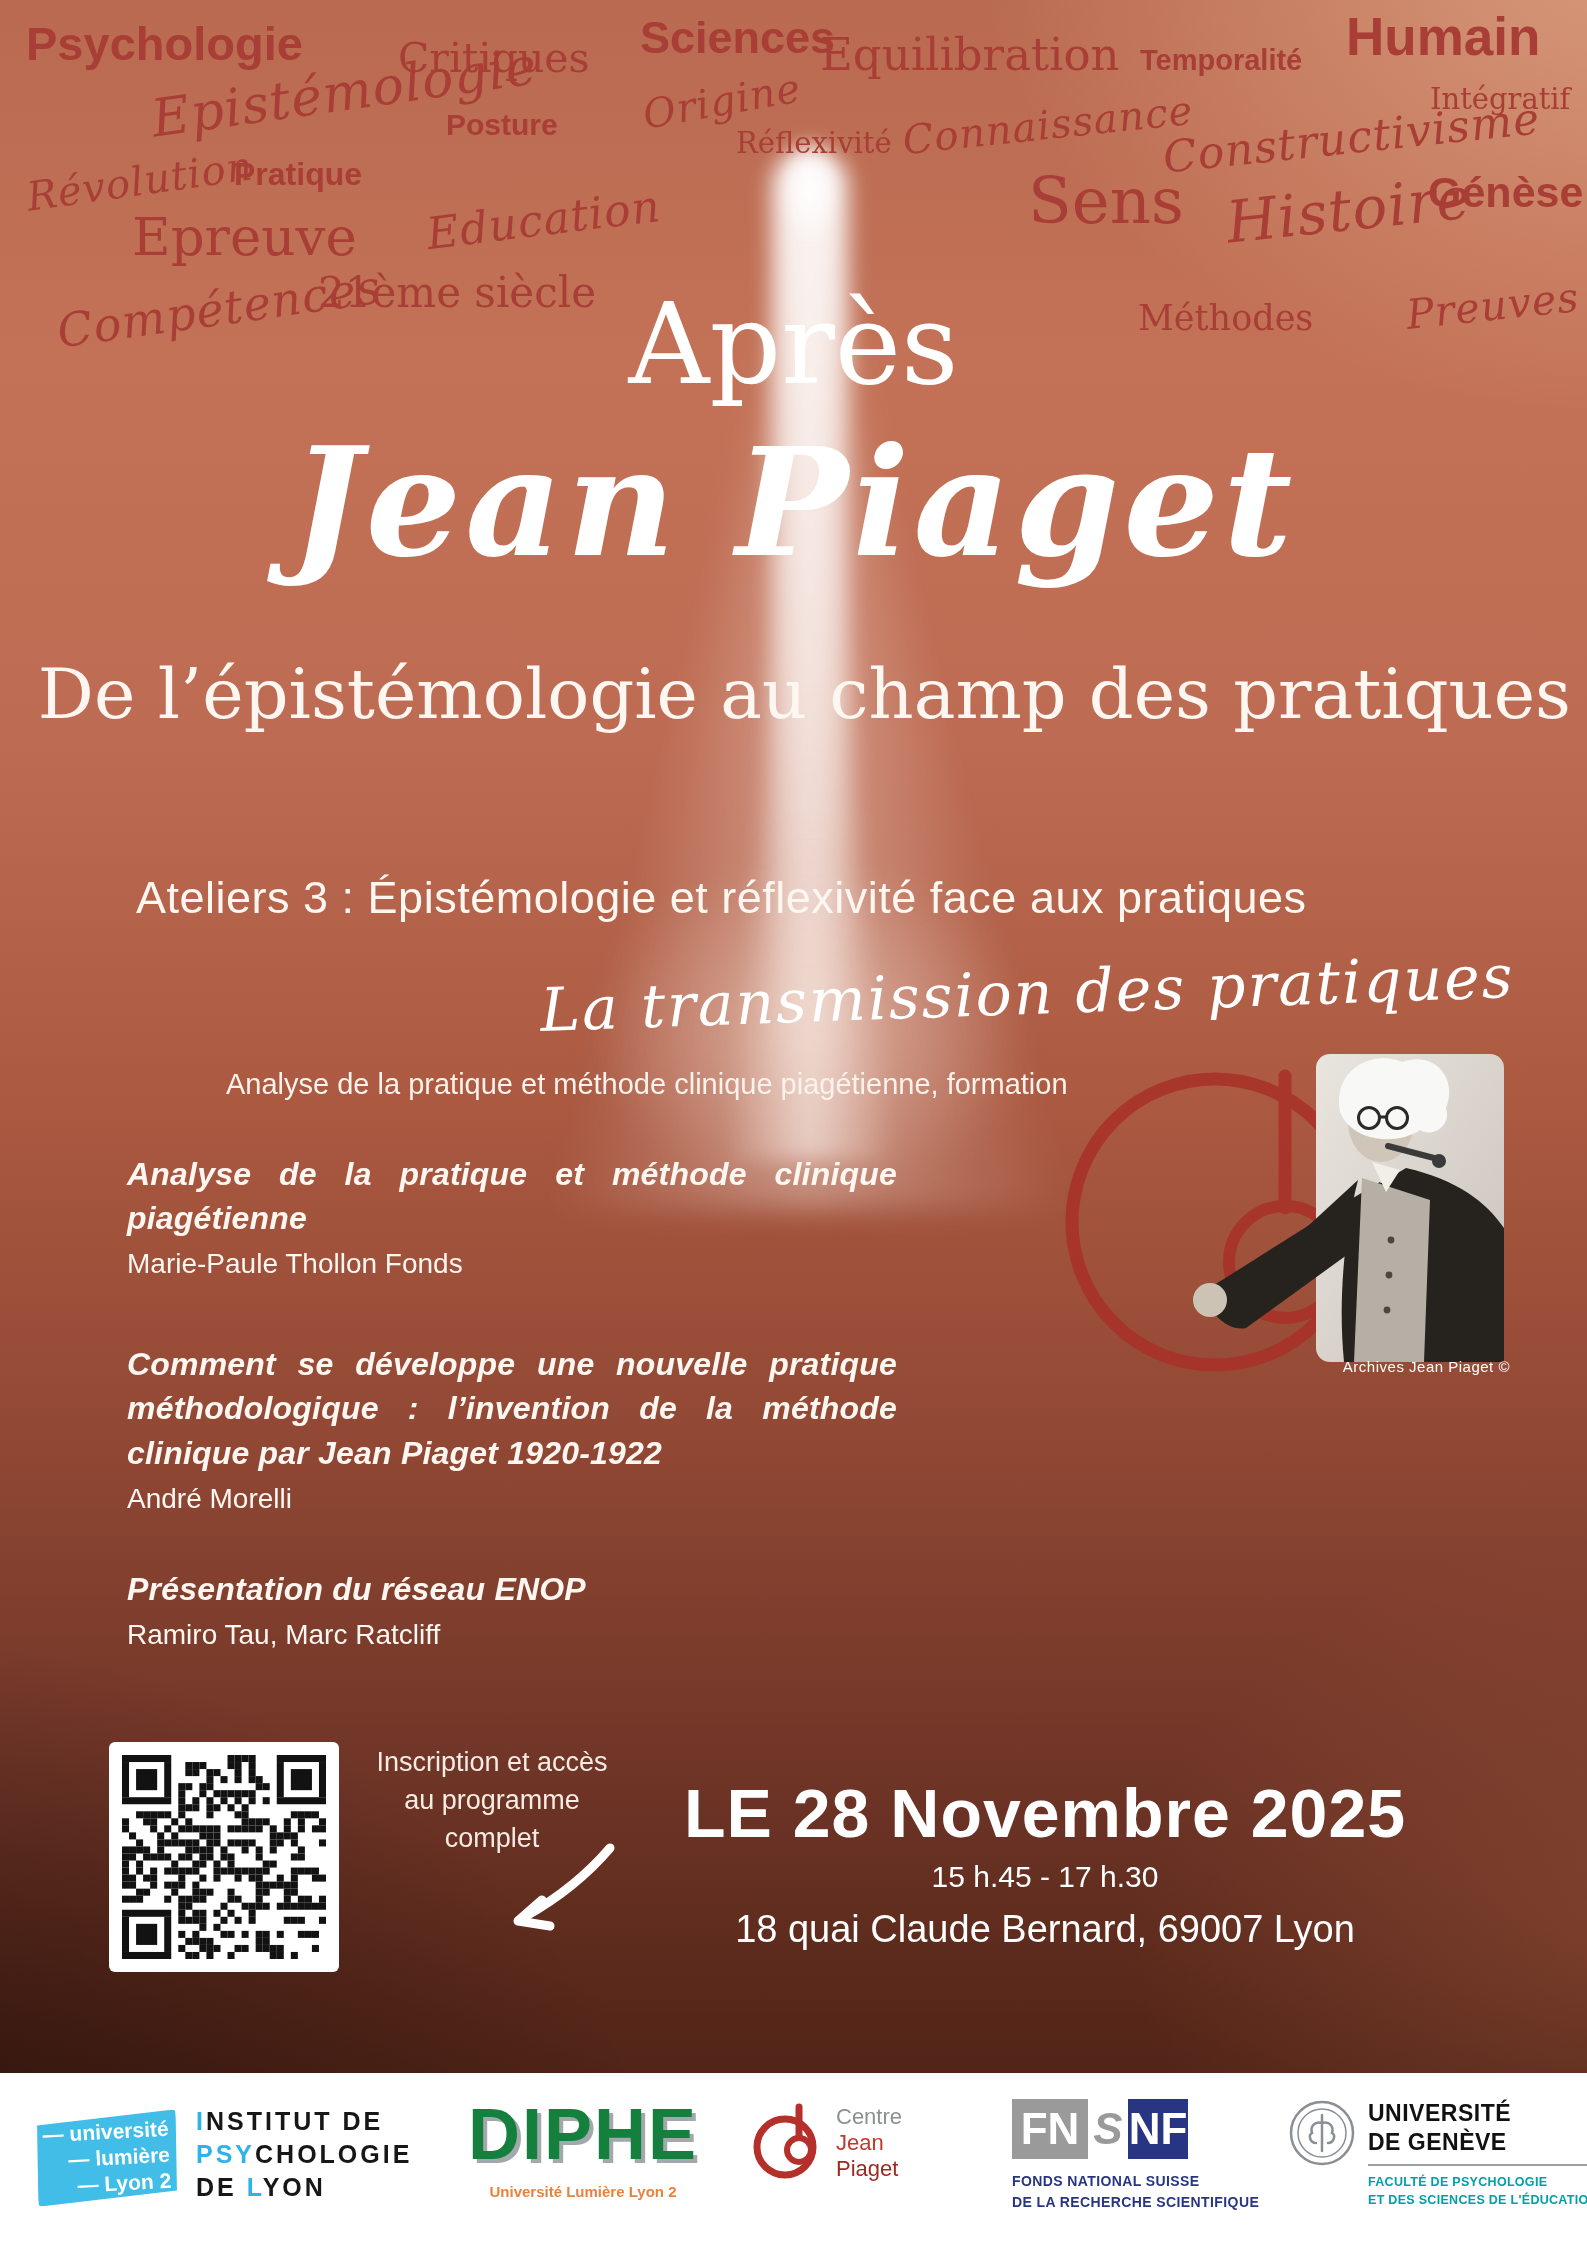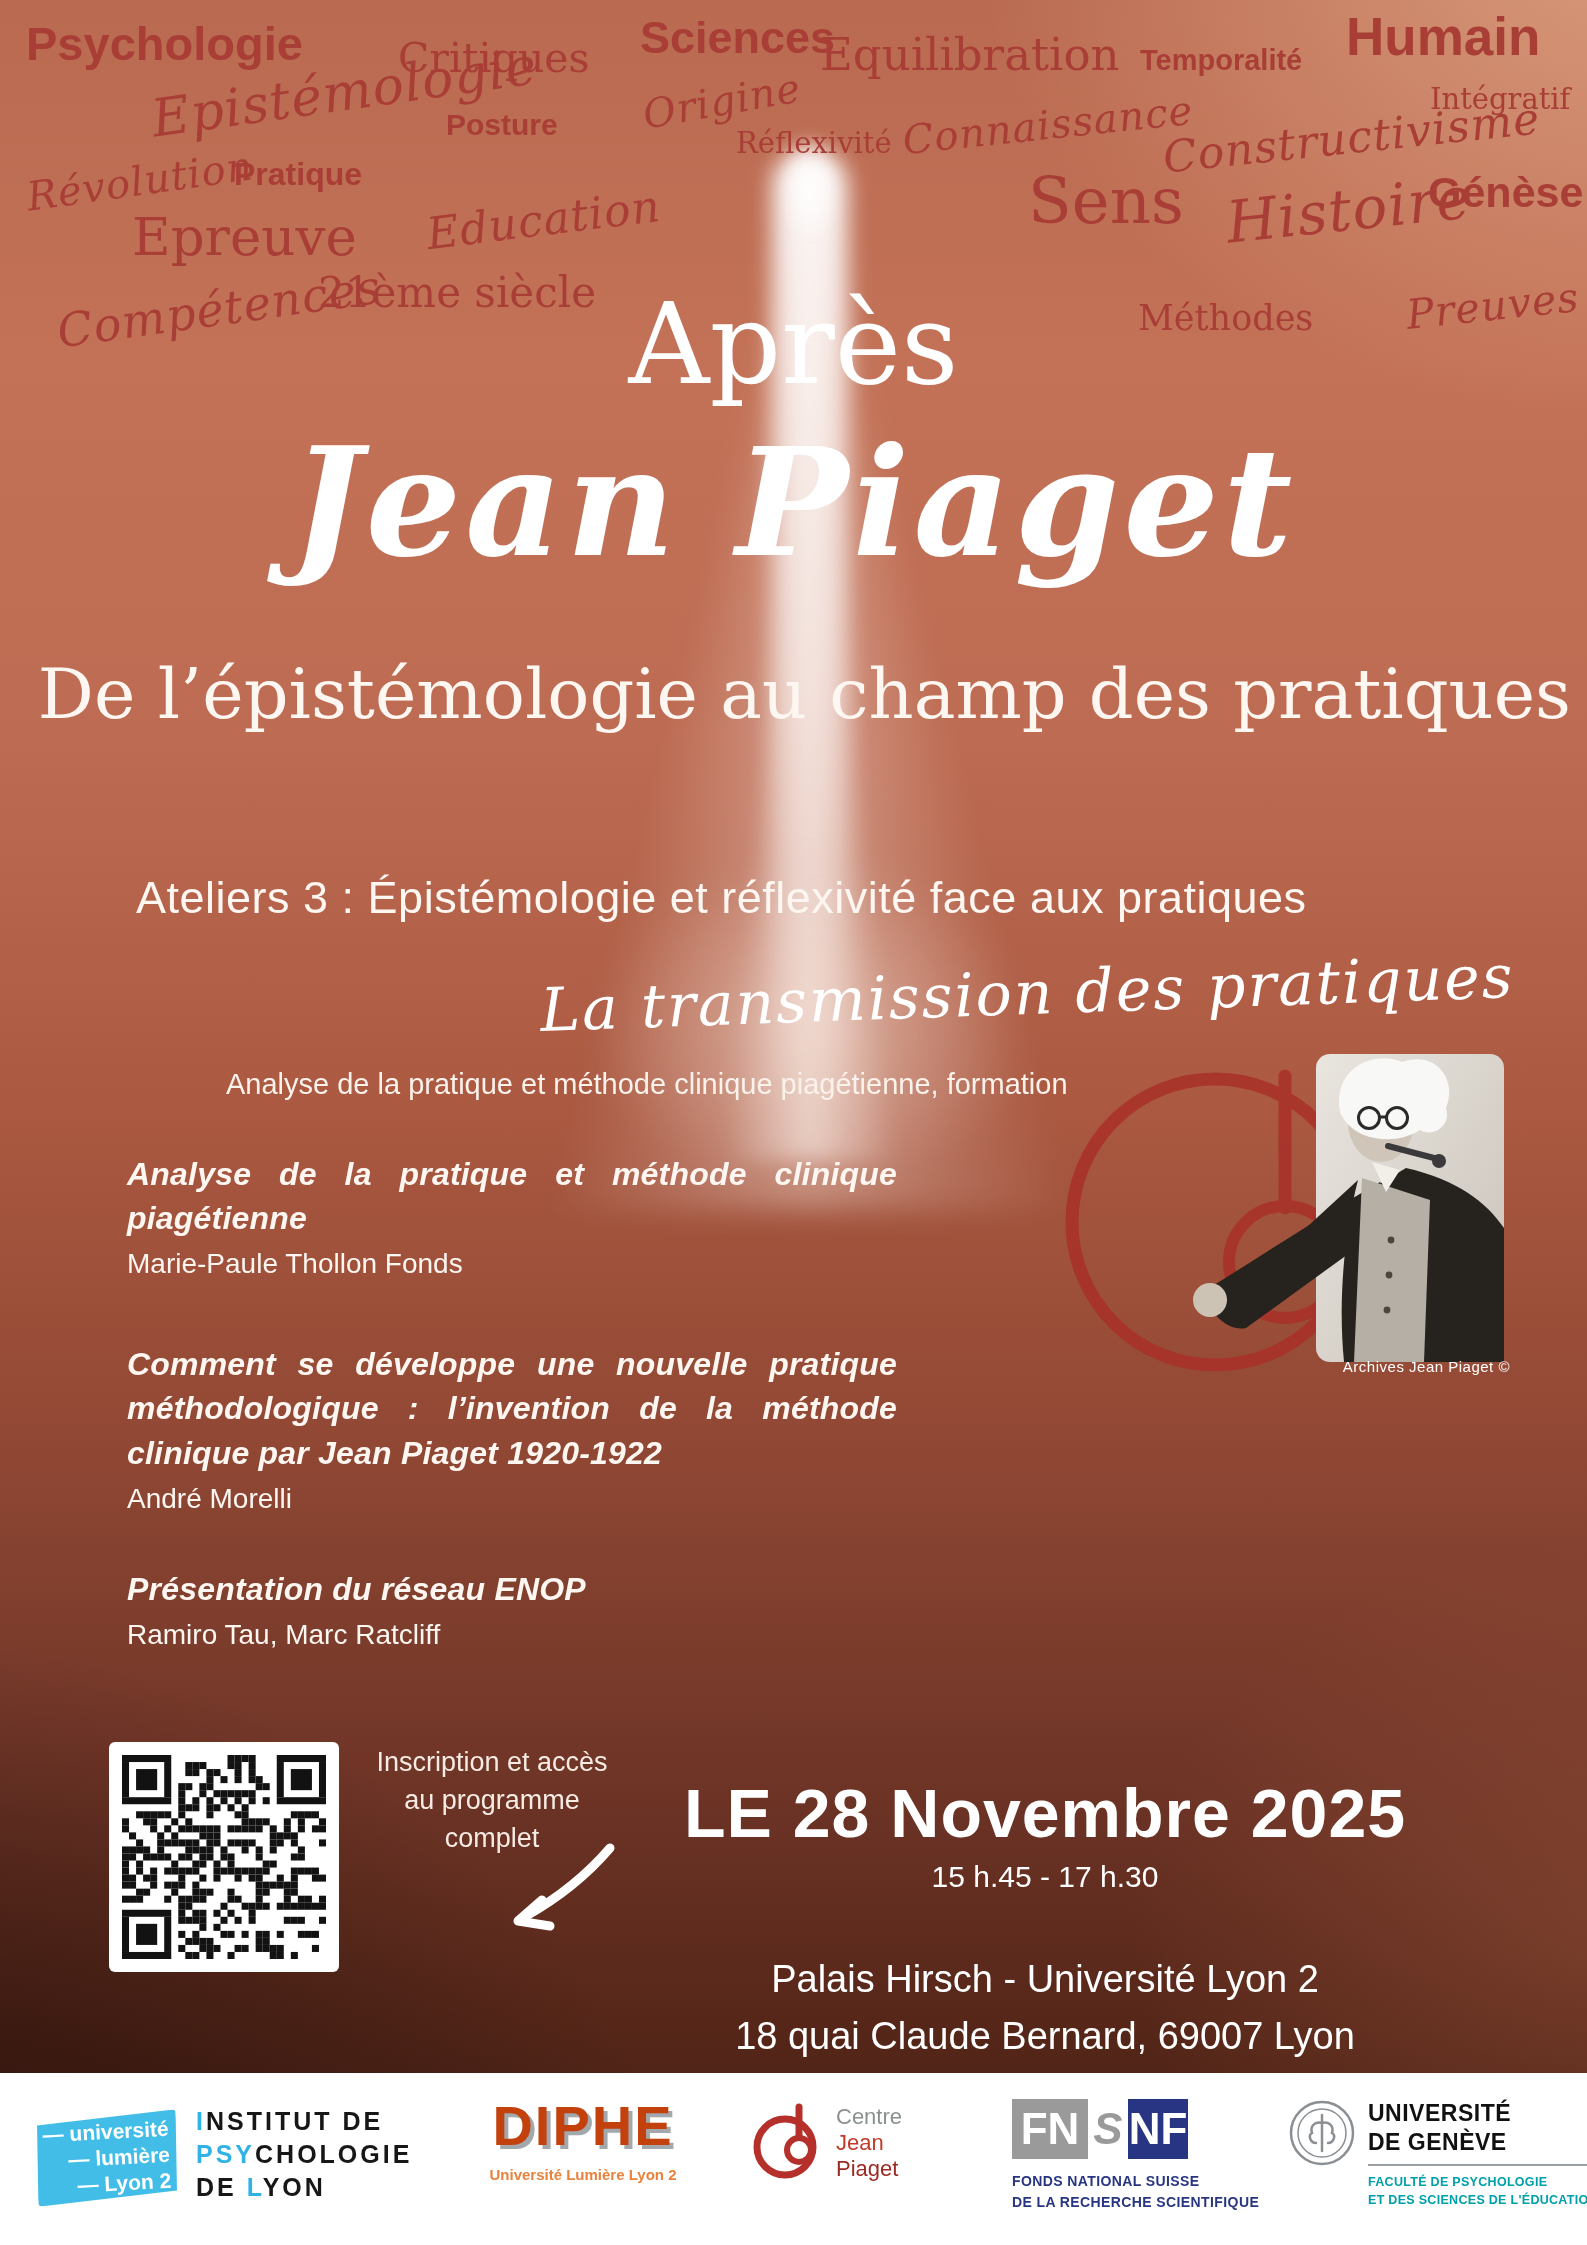--- a/index.html
+++ b/index.html
@@ -64,21 +64,21 @@
   .ev-addr{font-size:38px;margin-top:14px;}
   
   .footer{position:absolute;left:0;bottom:0;width:1587px;height:172px;background:#fff;}
   .lyon2{position:absolute;left:36px;top:40px;width:142px;height:90px;transform:rotate(-3deg);}
   .lyon2 .bar{position:absolute;left:0;right:0;top:0;bottom:0;background:#41bde8;border-radius:4px;
     clip-path:polygon(2% 10%,100% 0%,98% 90%,0% 100%);}
   .lyon2 .txt{position:absolute;right:8px;top:6px;text-align:right;color:#fff;font-weight:700;font-size:21px;line-height:1.23;}
   .institut{position:absolute;left:196px;top:32px;font-weight:700;font-size:25px;line-height:1.32;letter-spacing:3px;color:#171717;text-transform:uppercase;}
   .institut .acc{color:#2fb3e6;}
   .diphe{position:absolute;left:468px;top:20px;width:230px;text-align:center;}
-  .diphe .big{font-size:56px;font-weight:800;color:#c2410c;letter-spacing:2px;text-shadow:4px 4px 0 #a3a8ad;}
+  .diphe .big{font-size:72px;font-weight:800;color:#15803d;letter-spacing:2px;text-shadow:4px 4px 0 #a3a8ad;}
   .diphe .sub{font-size:15px;font-weight:700;color:#e8823c;margin-top:8px;}
   .cjp-f{position:absolute;left:752px;top:28px;display:flex;align-items:center;gap:10px;}
   .cjp-f .tx{font-size:22px;line-height:1.18;}
   .cjp-f .l1{color:#8a9090;}.cjp-f .l2{color:#c0392b;}.cjp-f .l3{color:#9c2a22;}
   .fns{position:absolute;left:1012px;top:26px;}
   .fns .boxes{display:flex;height:60px;font-weight:800;font-size:44px;line-height:60px;}
   .fns .b1{width:76px;background:#9a9a9a;color:#fff;text-align:center;}
   .fns .b2{width:40px;color:#9a9a9a;text-align:center;font-style:italic;}
   .fns .b3{width:60px;background:#283583;color:#fff;text-align:center;}
   .fns .cap{margin-top:12px;color:#283583;font-weight:700;font-size:14px;line-height:1.5;letter-spacing:.4px;}
@@ -501,21 +501,20 @@
   </div>
   <div class="qr-caption">Inscription et accès au programme complet</div>
   <svg class="qr-arrow" width="120" height="95" viewBox="0 0 120 95">
     <path d="M112 6 C88 34 60 56 28 74" fill="none" stroke="#fff" stroke-width="9" stroke-linecap="round"></path>
     <path d="M44 58 L20 79 L52 84" fill="none" stroke="#fff" stroke-width="9" stroke-linecap="round" stroke-linejoin="round"></path>
   </svg>
 
   <div class="event">
     <div class="ev-date">LE 28 Novembre 2025</div>
     <div class="ev-time">15 h.45 - 17 h.30</div>
-    <div class="ev-venue">Palais Hirsch - Université Lyon 2</div>
     <div class="ev-addr">18 quai Claude Bernard, 69007 Lyon</div>
   </div>
 
   <div class="footer">
 
     <div class="lyon2">
       <div class="bar"></div>
       <div class="txt" id="lyon2-lines">
           <div>— université</div>
           <div>— lumière</div>

